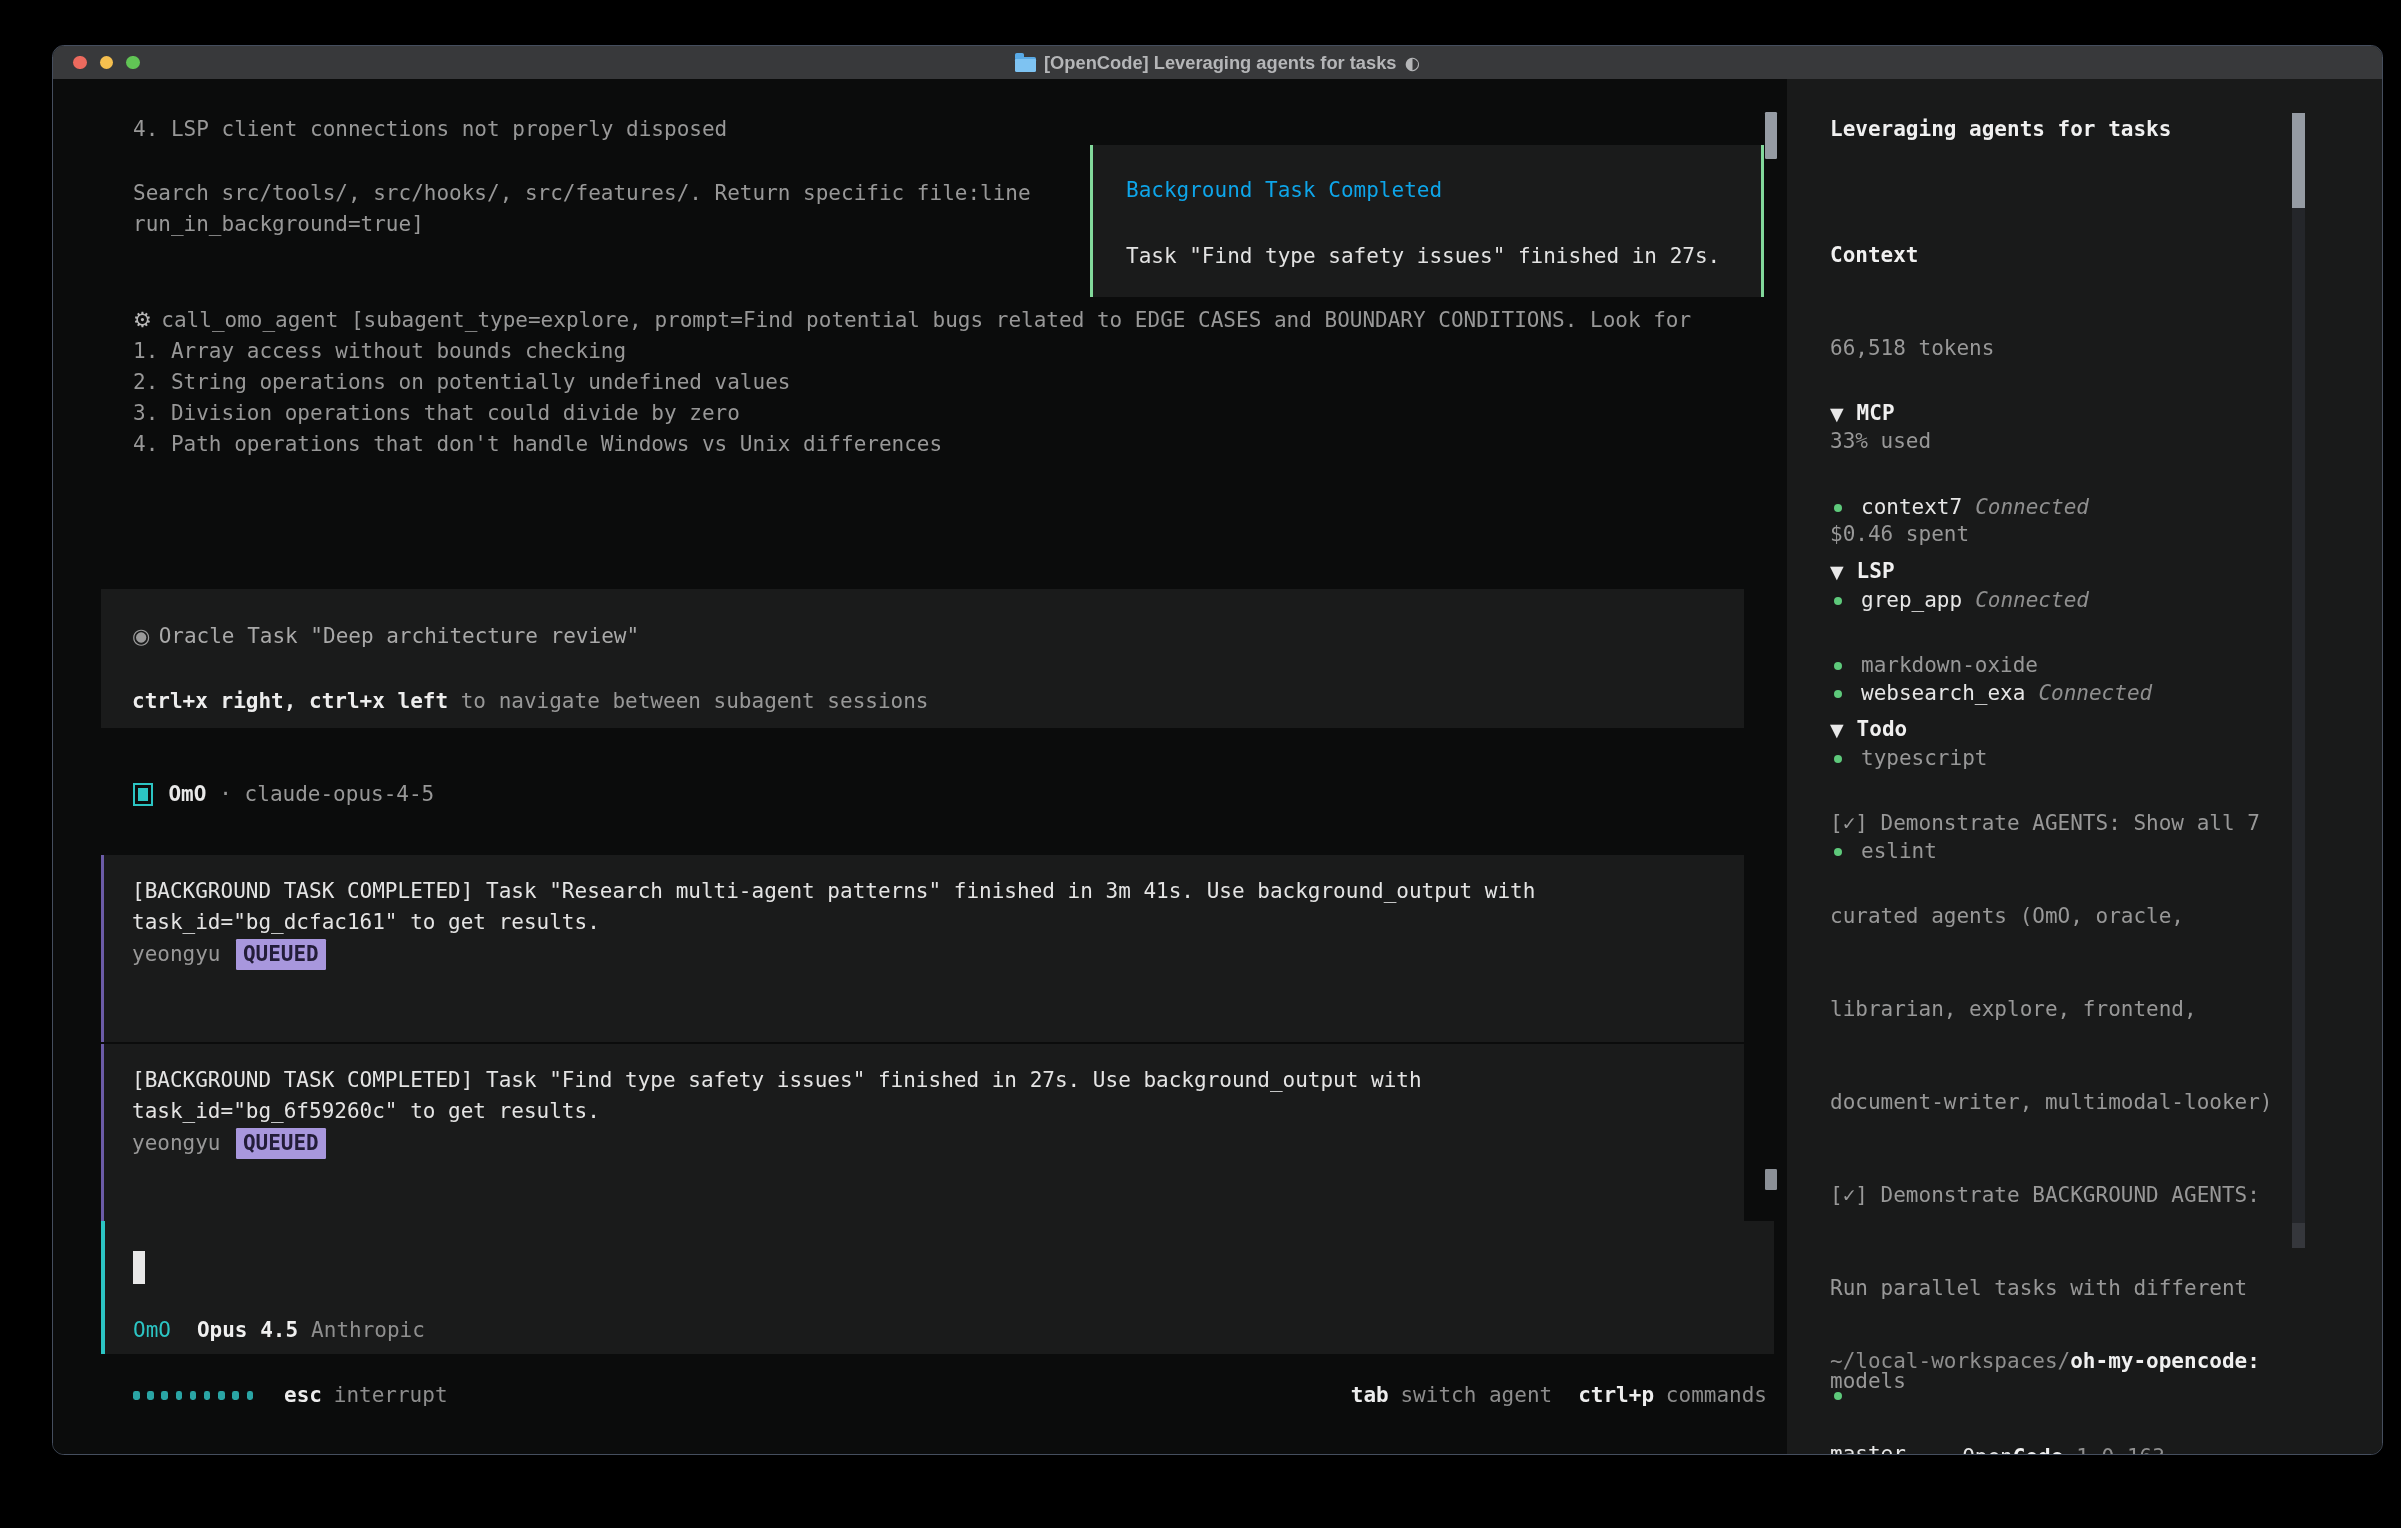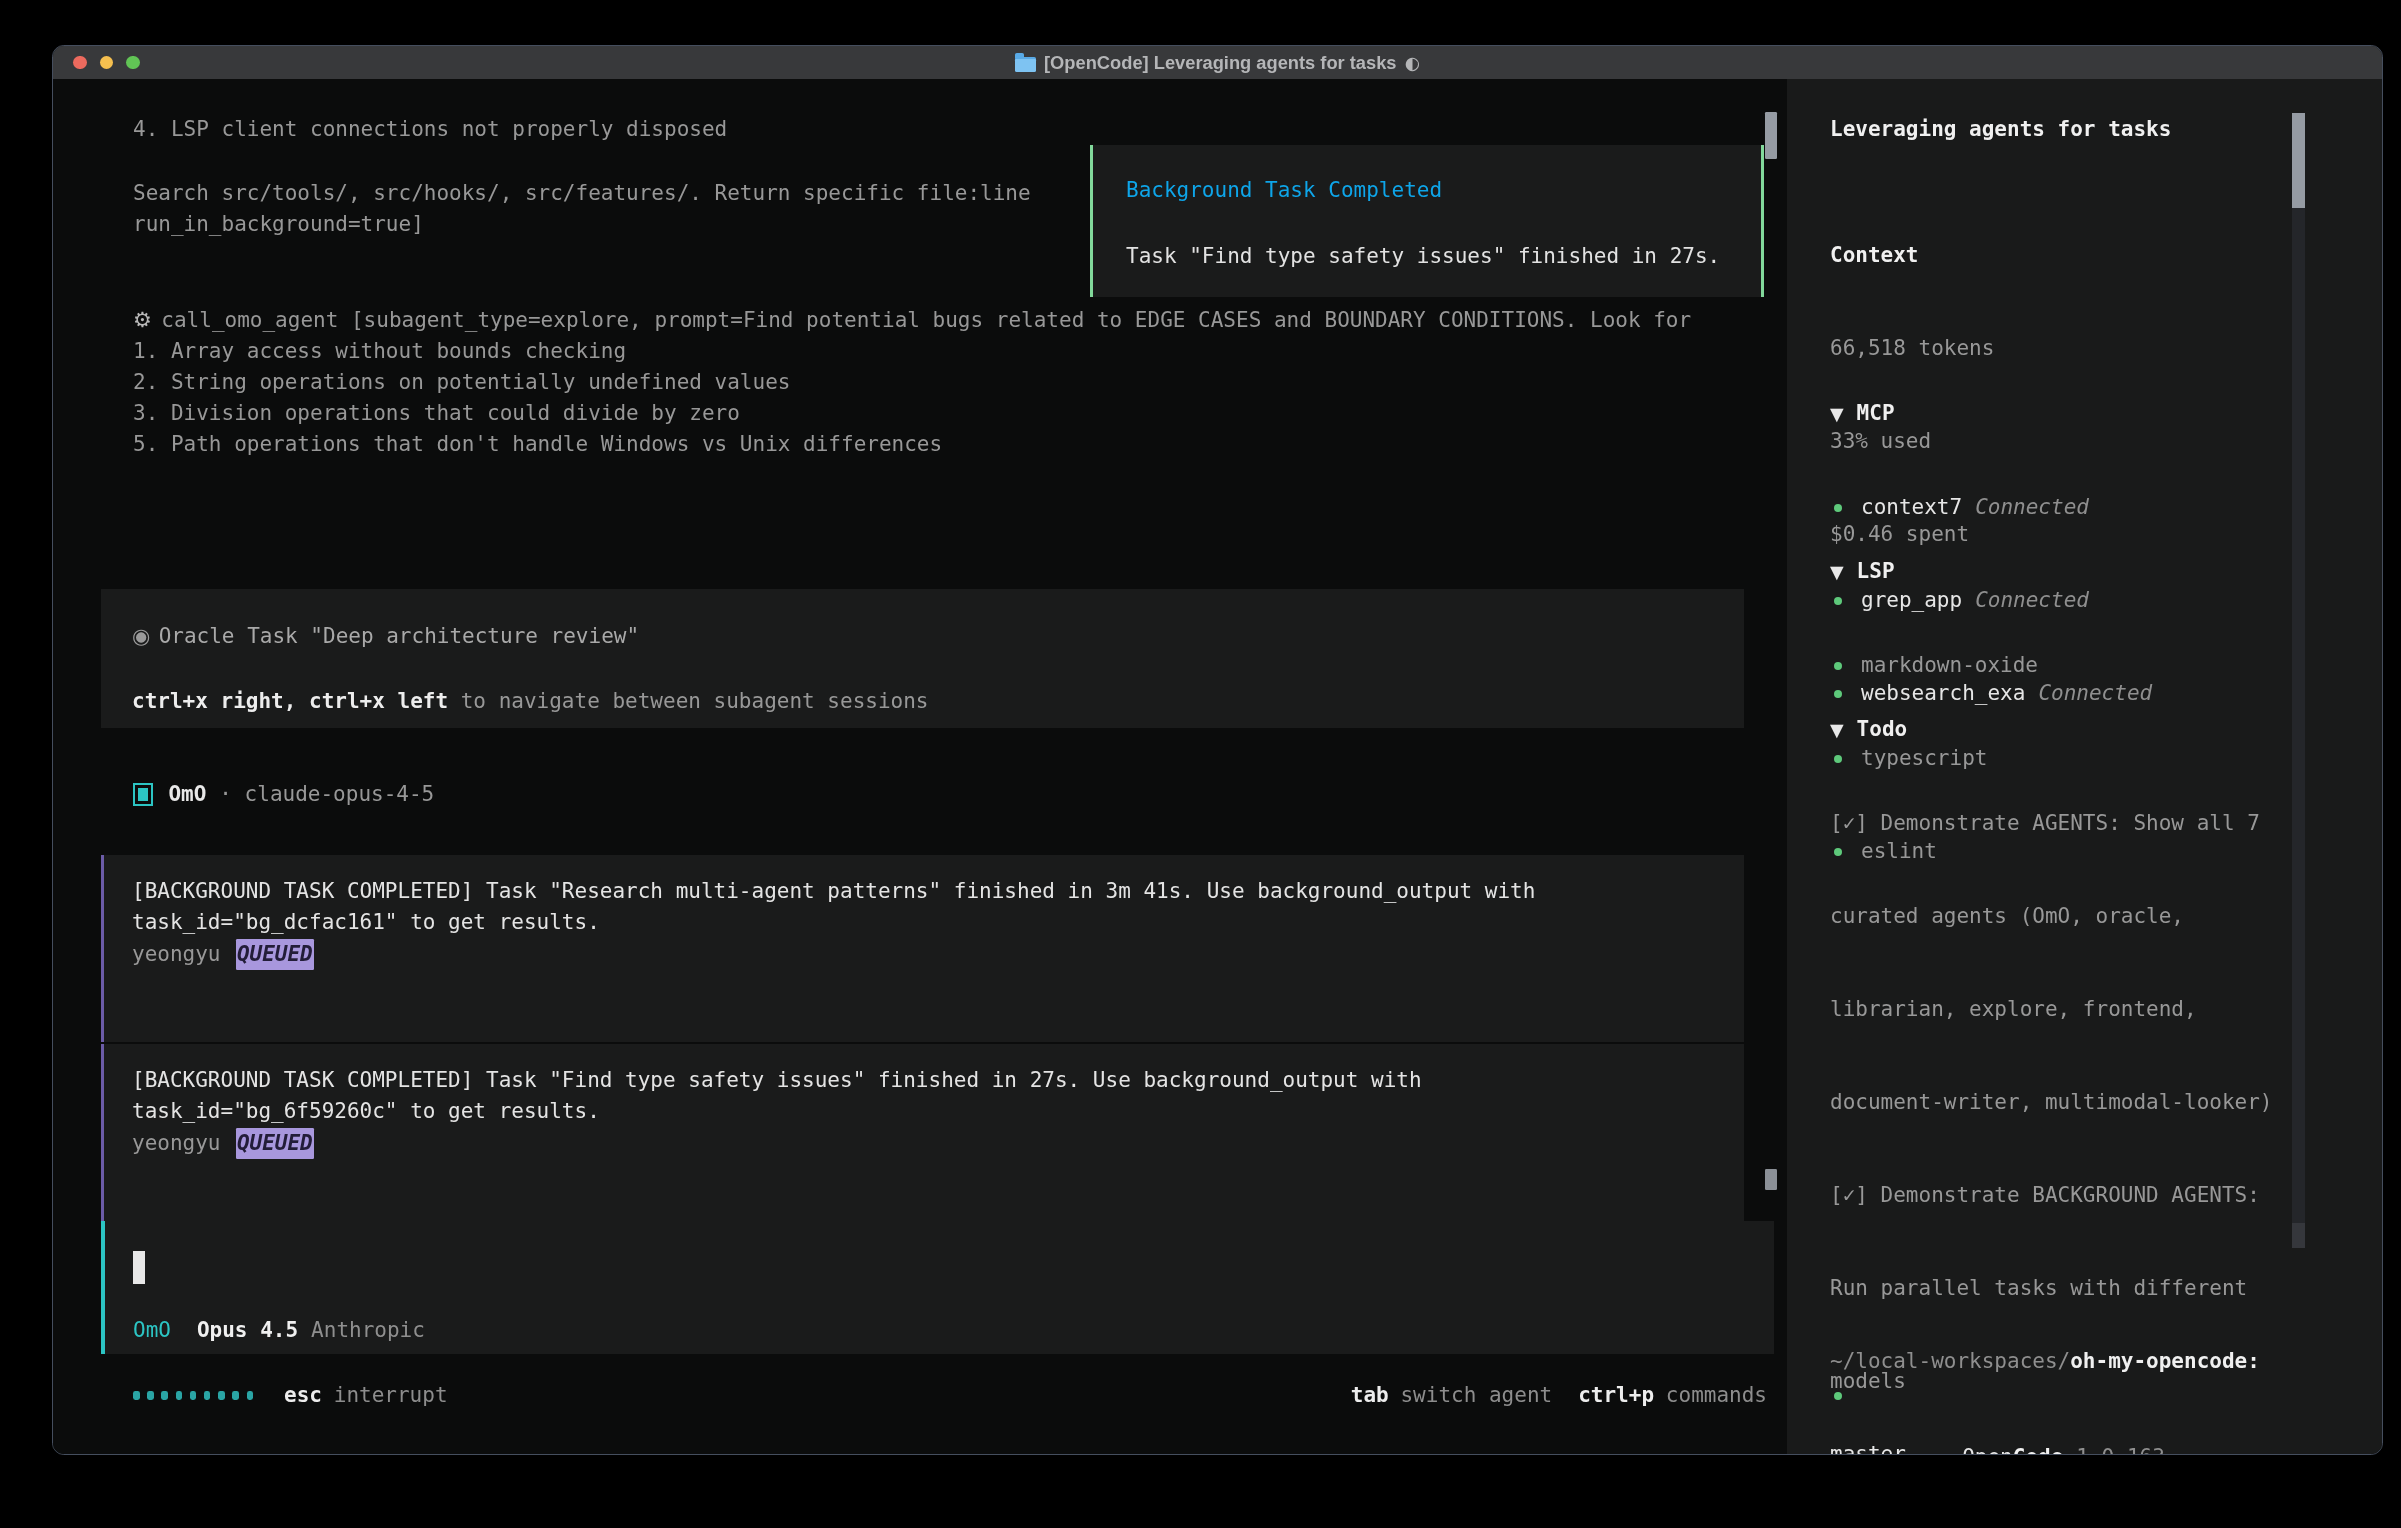--- a/index.html
+++ b/index.html
@@ -68,21 +68,21 @@
   .agent-line { position: absolute; top: 700px; left: 80px; display: flex; align-items: center; }
   .omo-icon { position: relative; width: 20px; height: 23.6px; border: 2.4px solid #2cc5c4; margin-right: 15.4px; }
   .omo-icon::after { content: ""; position: absolute; left: 3px; top: 3px; right: 3px; bottom: 3px; background: #2cc5c4; }
 
   .msg { left: 48px; top: 776px; width: 1643px; height: 187px; border-left: 3px solid #6c5ca8; padding: 21px 0 0 28px; }
   .msg.second { top: 965px; }
   .msg .mline { color: #e4e4e4; }
   .msg .byline { margin-top: 1.2px; display: flex; align-items: center; }
   .badge {
     display: inline-block; background: #a897dd; color: #231d39; font-weight: 700;
-    padding: 0 1px; margin-left: 15.4px; border-radius: 1.2px; font-style: italic;
+    padding: 0 7px; margin-left: 15.4px; border-radius: 1.2px;
   }
 
   .input-panel {
     left: 48px; top: 1142px; width: 1673px; height: 133px;
     border-left: 4.7px solid #2cc5c4; padding: 29.5px 0 0 28px;
   }
   .cursor { width: 11.8px; height: 33px; background: #e8e8e8; }
   .input-meta { margin-top: 31px; display: flex; }
   .input-meta .agent { color: #2cc5c4; }
   .input-meta .model { color: #f0f0f0; font-weight: 700; margin-left: 26px; }
@@ -150,21 +150,21 @@
       <div class="panel toast">
         <div class="line title">Background Task Completed</div>
         <div class="line body">Task "Find type safety issues" finished in 27s.</div>
       </div>
 
       <div class="blockB">
         <div class="line"><span class="gear">⚙</span><span>call_omo_agent [subagent_type=explore, prompt=Find potential bugs related to EDGE CASES and BOUNDARY CONDITIONS. Look for</span></div>
         <div class="line">1. Array access without bounds checking</div>
         <div class="line">2. String operations on potentially undefined values</div>
         <div class="line">3. Division operations that could divide by zero</div>
-        <div class="line">5. Path operations that don't handle Windows vs Unix differences</div>
+        <div class="line">4. Path operations that don't handle Windows vs Unix differences</div>
         <div class="spacer"></div>
       </div>
 
       <div class="panel oracle">
         <div class="line t1"><span class="oracle-ic">◉</span><span>Oracle Task "Deep architecture review"</span></div>
         <div class="line t2"><span class="keys">ctrl+x right, ctrl+x left</span><span> to navigate between subagent sessions</span></div>
       </div>
 
       <div class="agent-line">
         <span class="omo-icon"></span>

